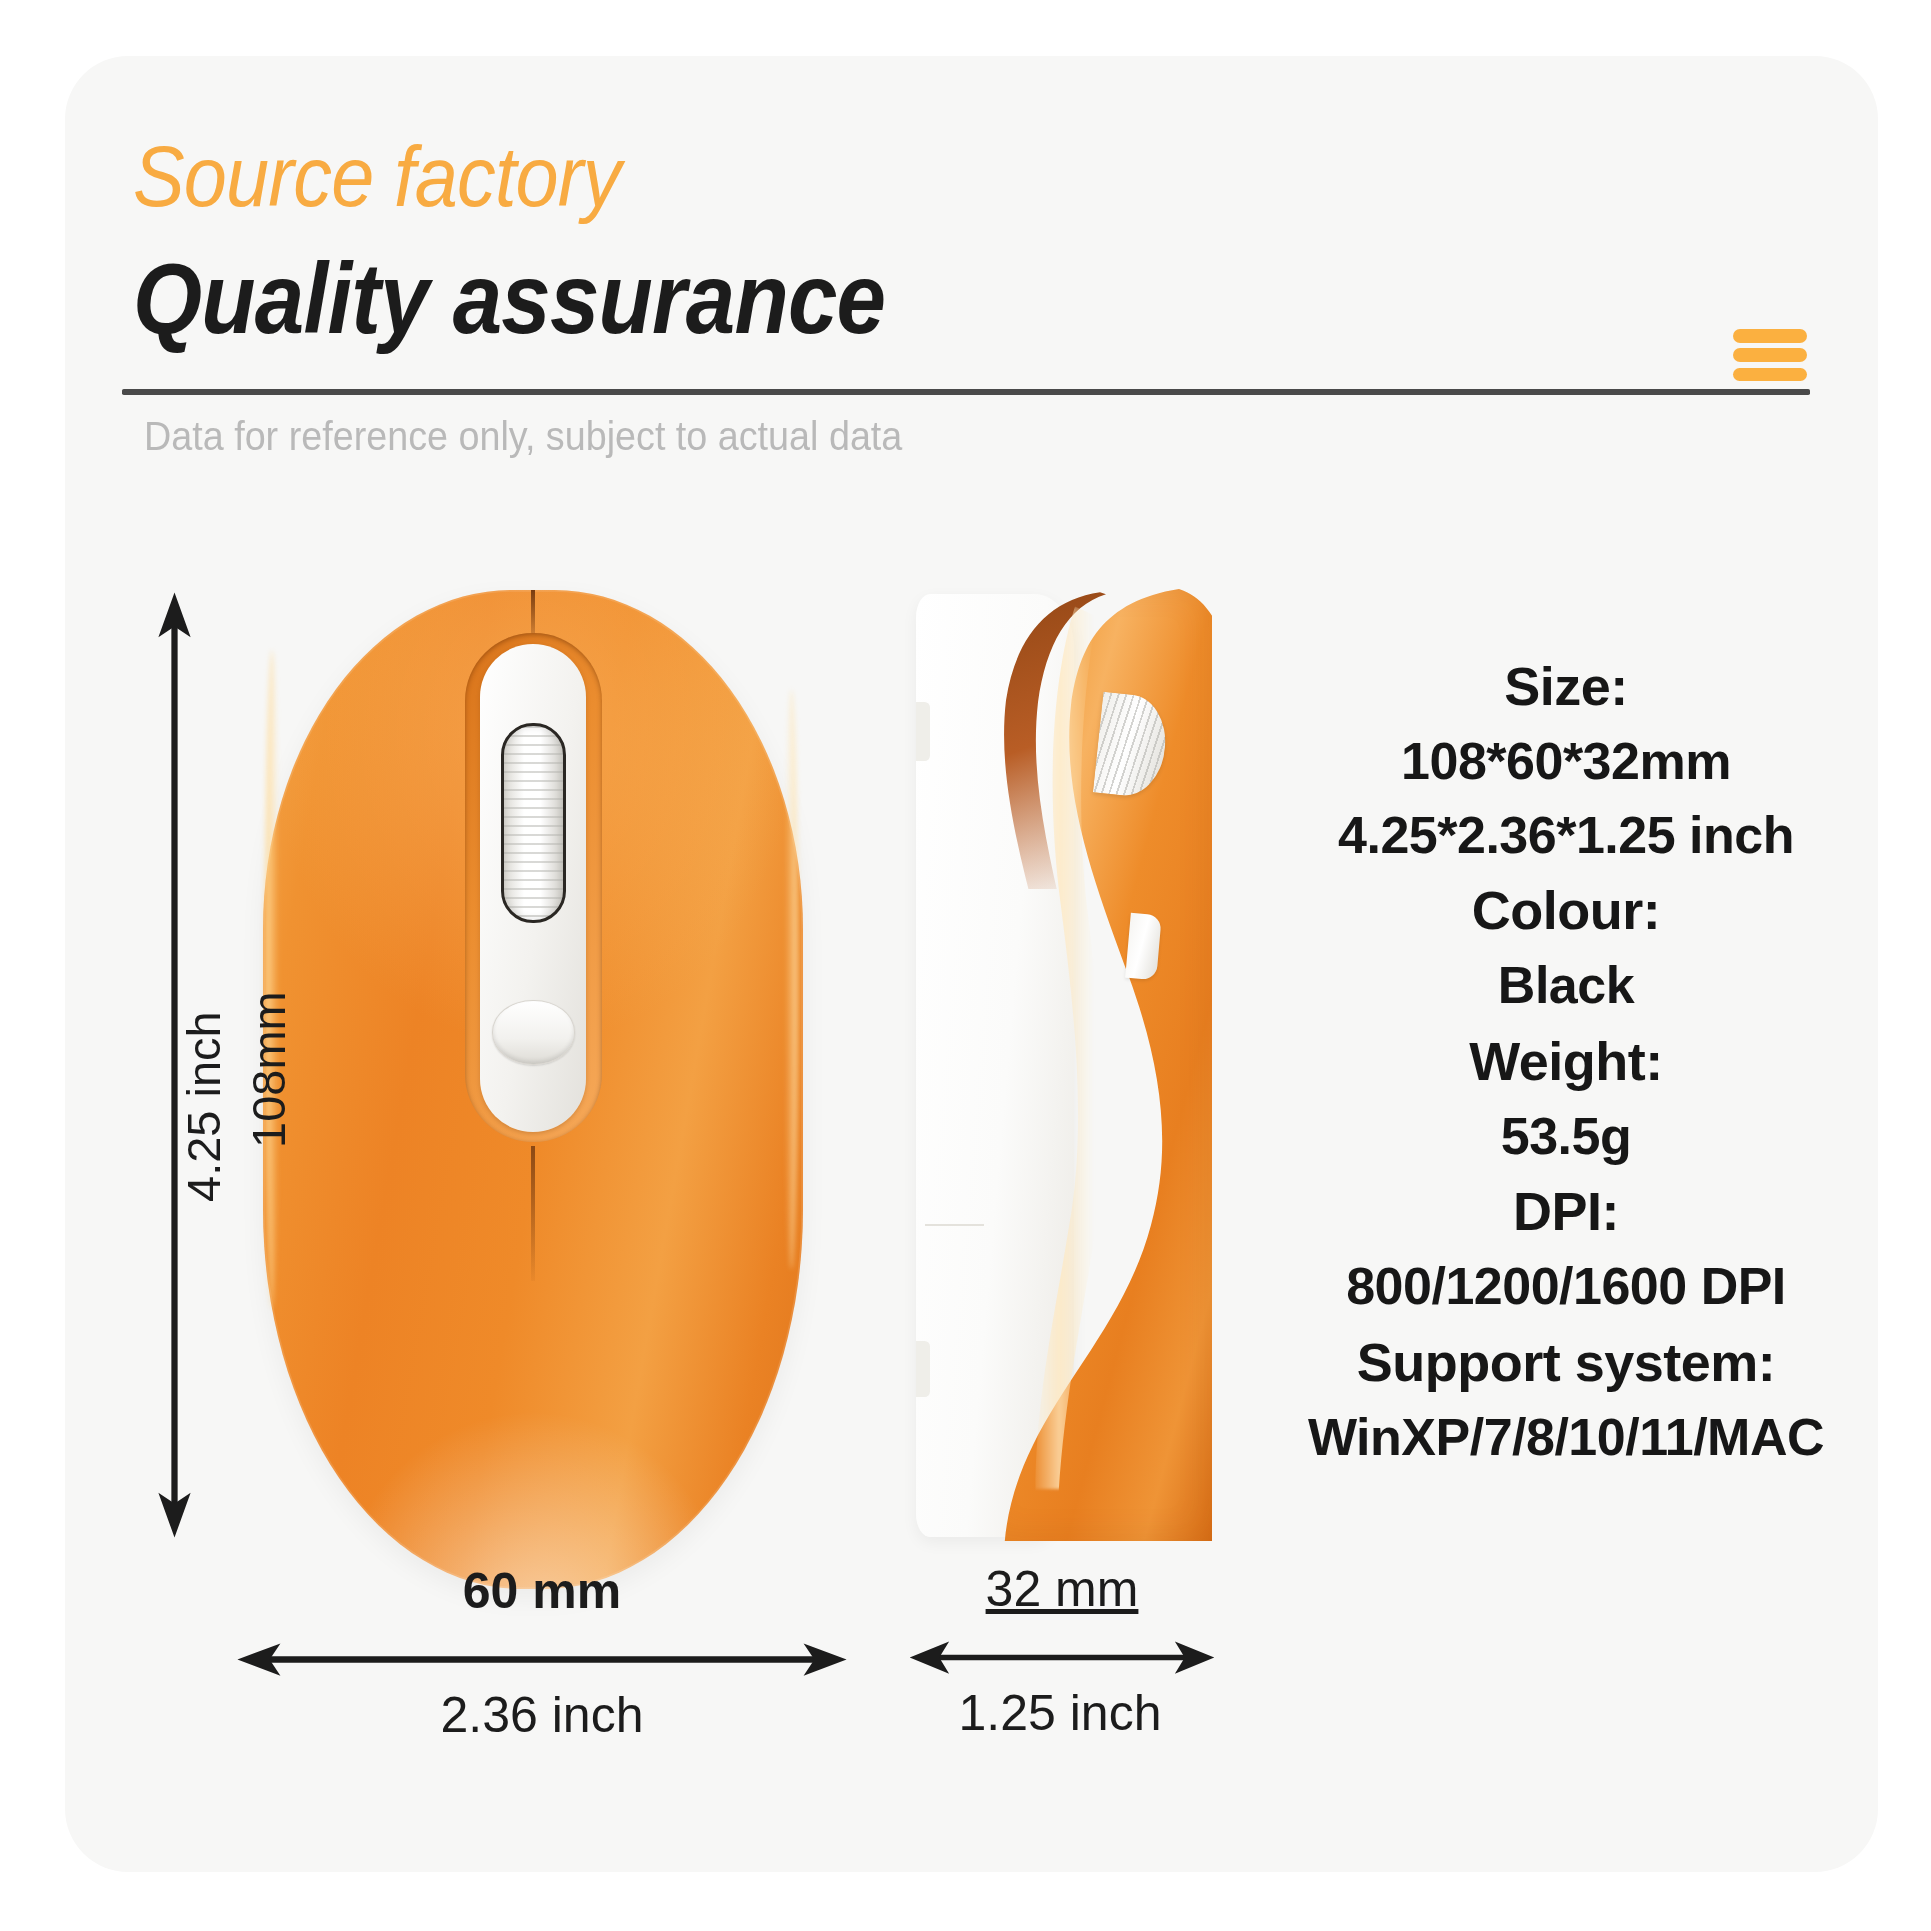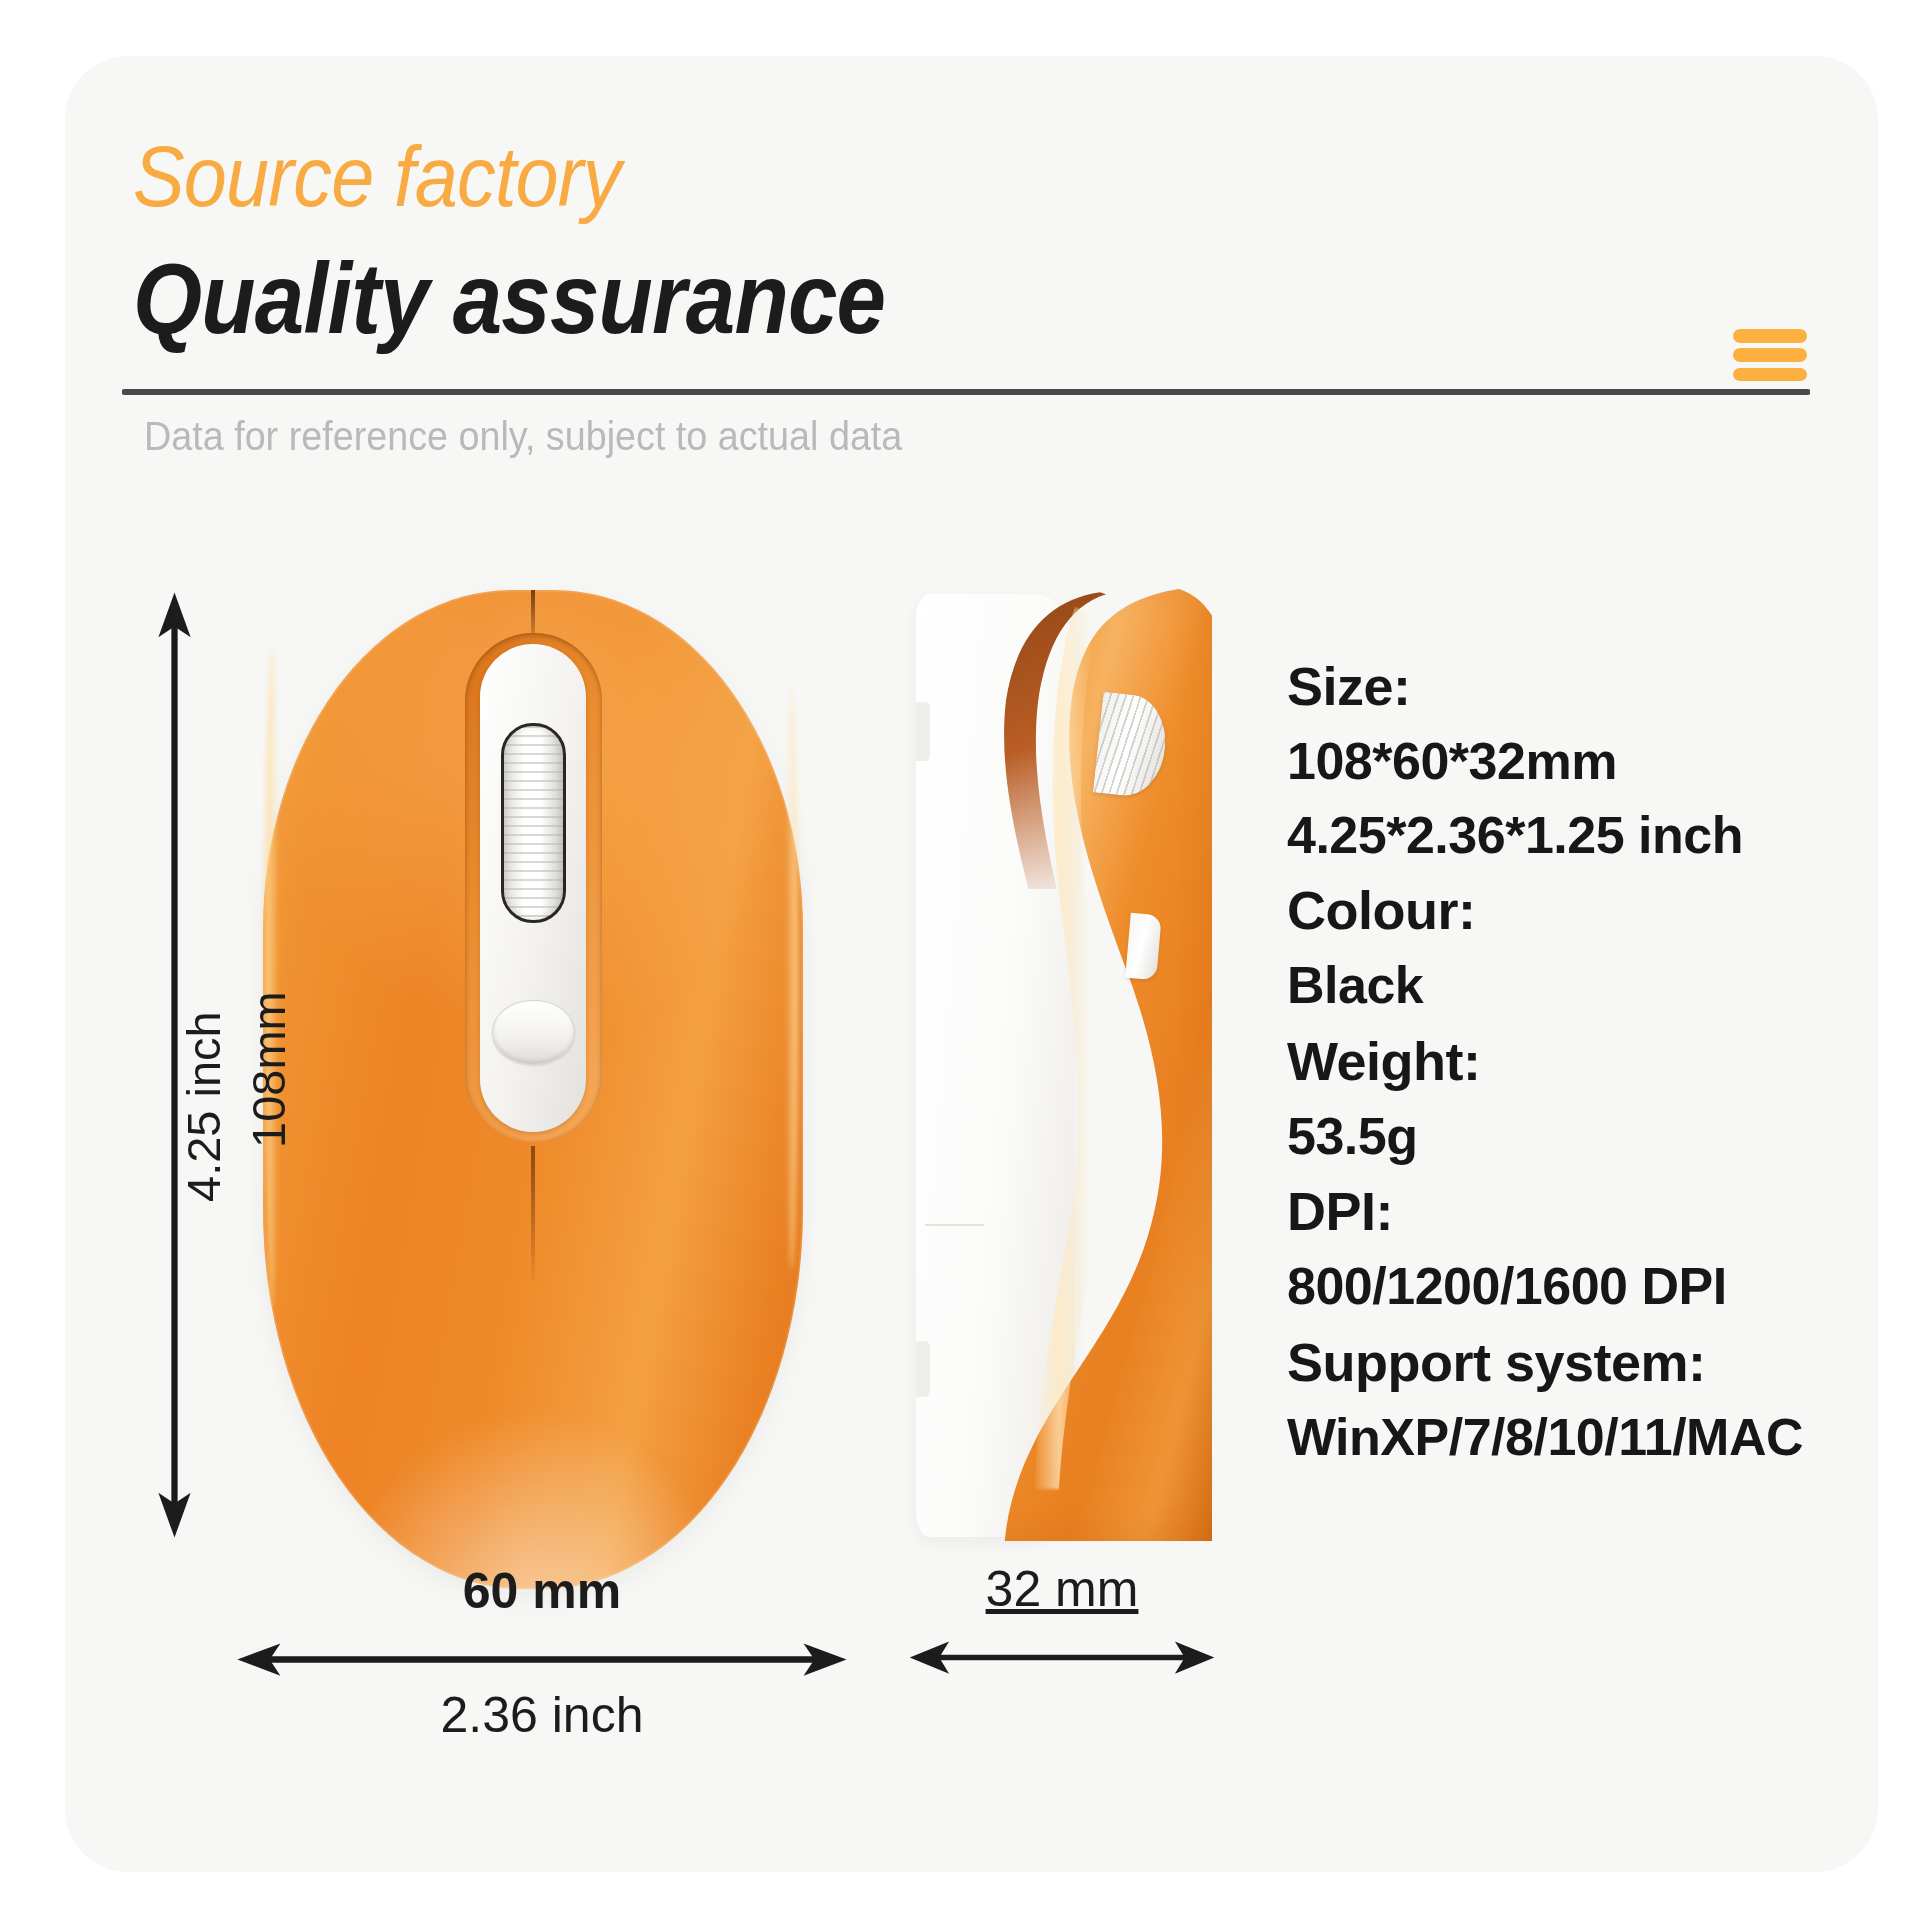--- a/index.html
+++ b/index.html
@@ -146,21 +146,21 @@
   .h1-in   { left: 236px; top: 1686px; width: 612px; }
   .h2-mm   { left: 909px; top: 1560px; width: 306px; text-decoration: underline; }
   .h2-in   { left: 907px; top: 1684px; width: 306px; }
 
   
   .specs {
     position: absolute;
     left: 1287px;
     top: 648px;
     width: 558px;
-    text-align: left;
+    text-align: center;
     color: #171717;
   }
   .spec-key {
     font-size: 54px;
     font-weight: 700;
     line-height: 1.42;
     letter-spacing: -0.5px;
   }
   .spec-val {
     font-size: 52px;
@@ -434,20 +434,21 @@
   <div class="hlabel h1-in">2.36 inch</div>
 
   <div class="dim-h2">
     <svg width="306" height="43" viewBox="0 0 340 48">
       <line x1="18" y1="24" x2="322" y2="24" stroke="#1c1c1c" stroke-width="6"></line>
       <polygon points="0,24 44,6 33,24 44,42" fill="#1c1c1c"></polygon>
       <polygon points="340,24 296,6 307,24 296,42" fill="#1c1c1c"></polygon>
     </svg>
   </div>
   <div class="hlabel h2-mm">32 mm</div>
+  <div class="hlabel h2-in">1.25 inch</div>
 
   <div class="specs">
     <div class="spec-key">Size:</div>
     <div class="spec-val">108*60*32mm</div>
     <div class="spec-val">4.25*2.36*1.25 inch</div>
     <div class="spec-key">Colour:</div>
     <div class="spec-val">Black</div>
     <div class="spec-key">Weight:</div>
     <div class="spec-val">53.5g</div>
     <div class="spec-key">DPI:</div>

